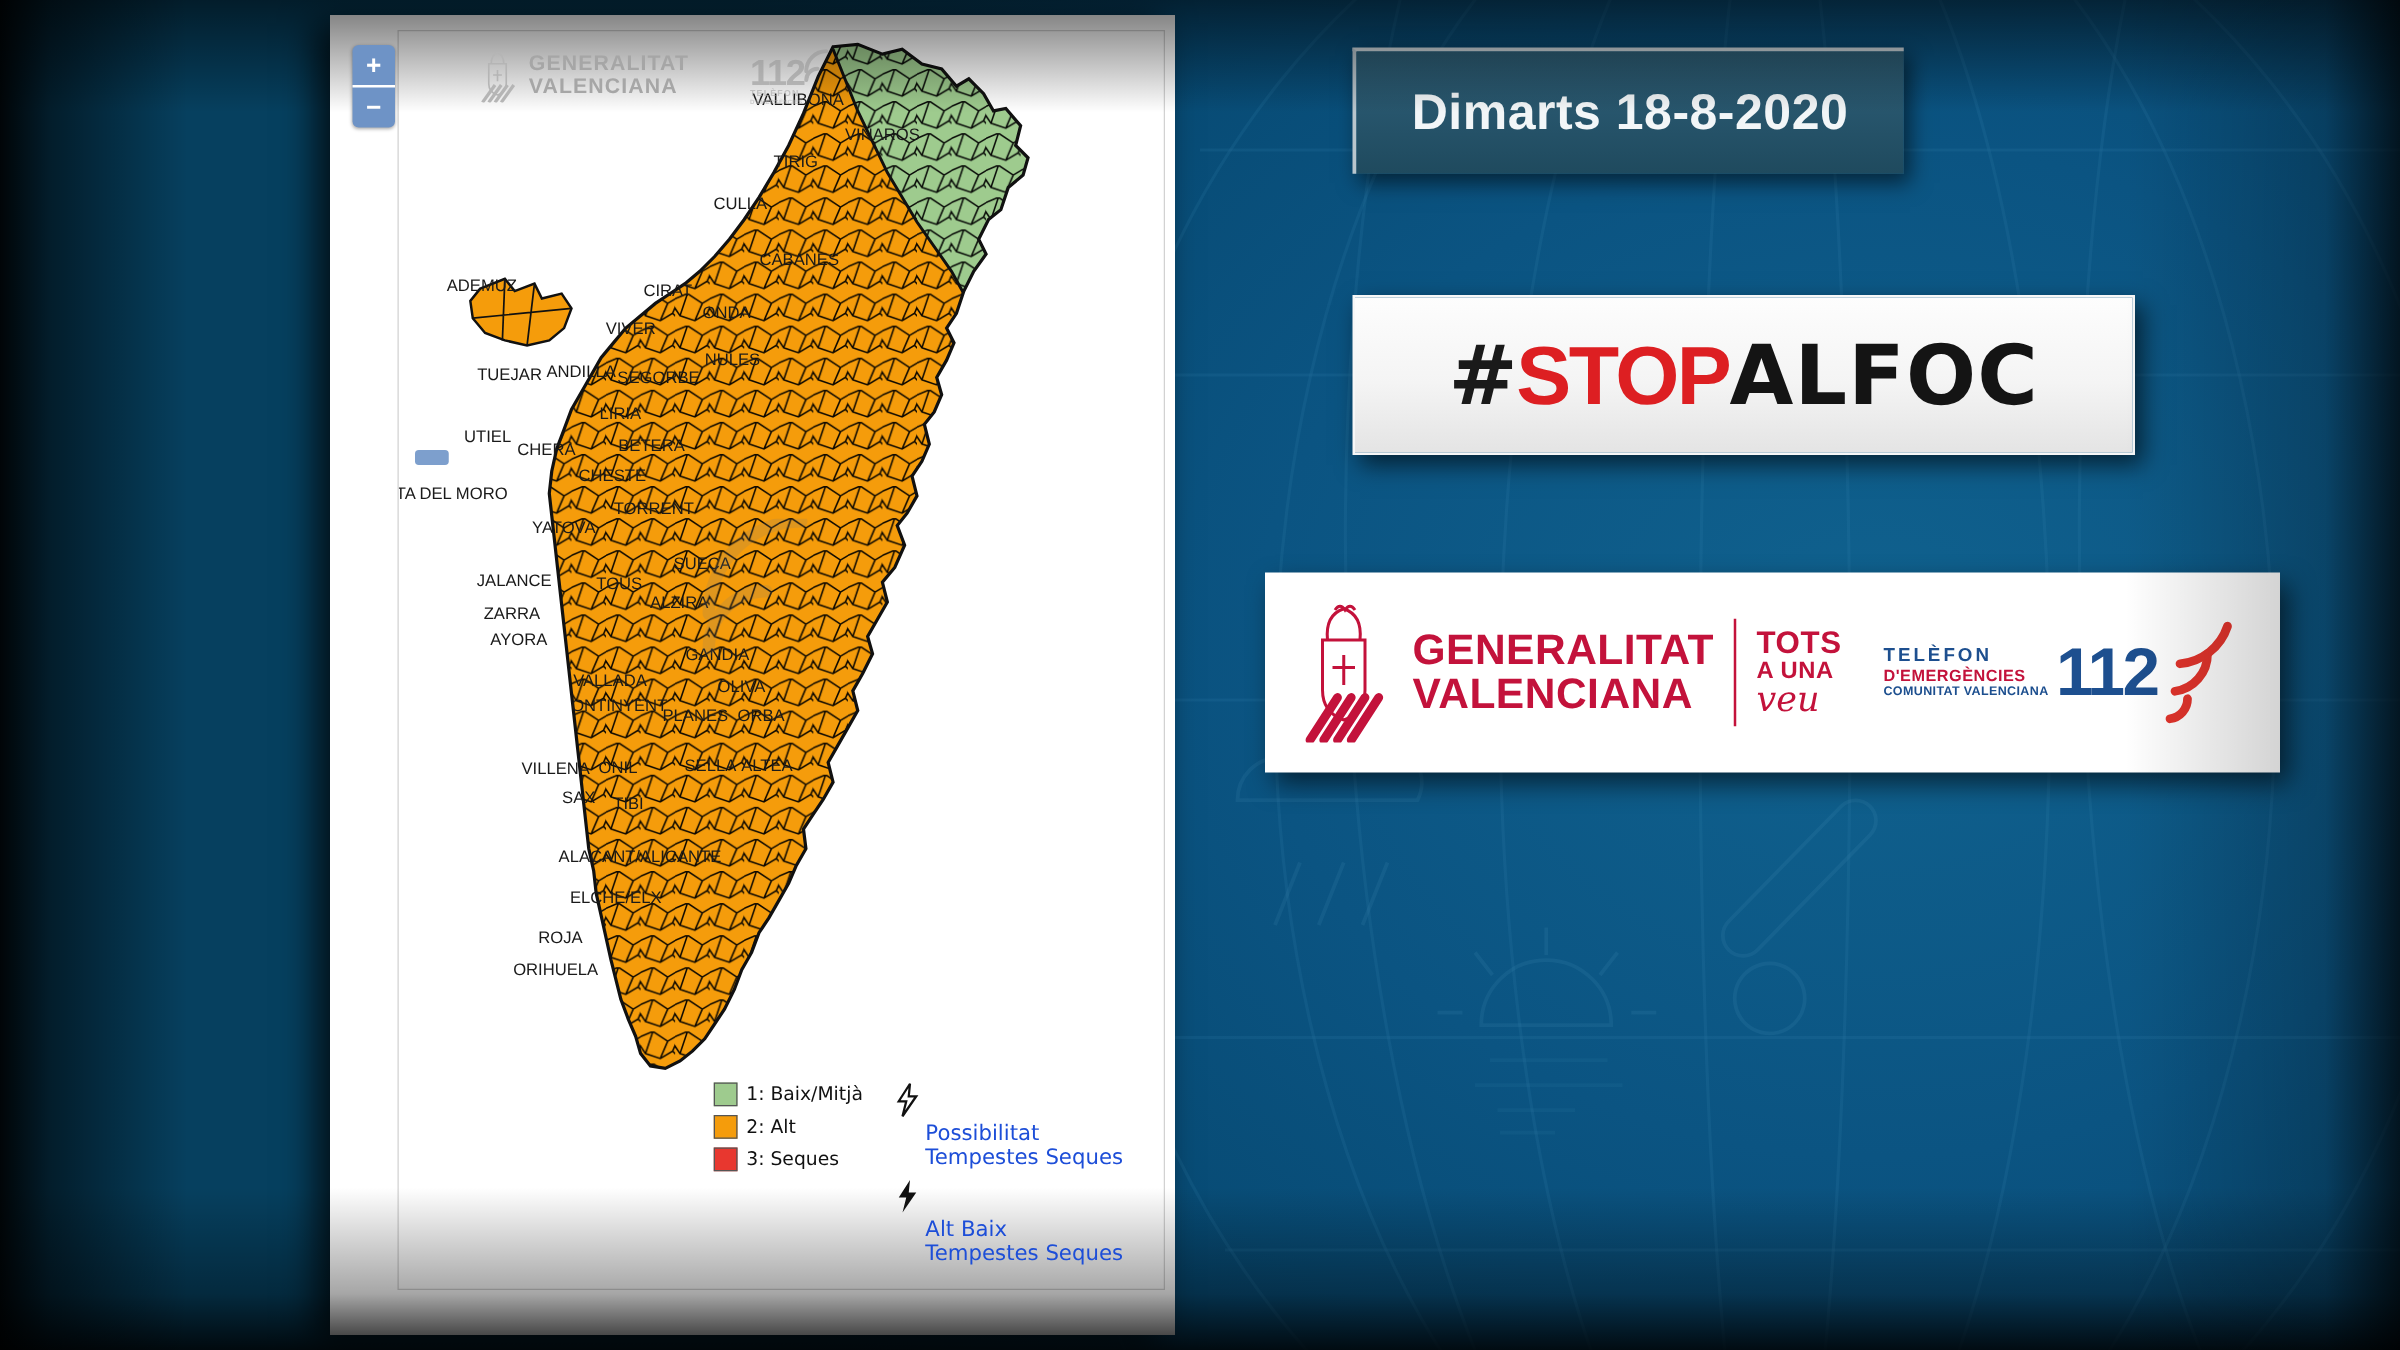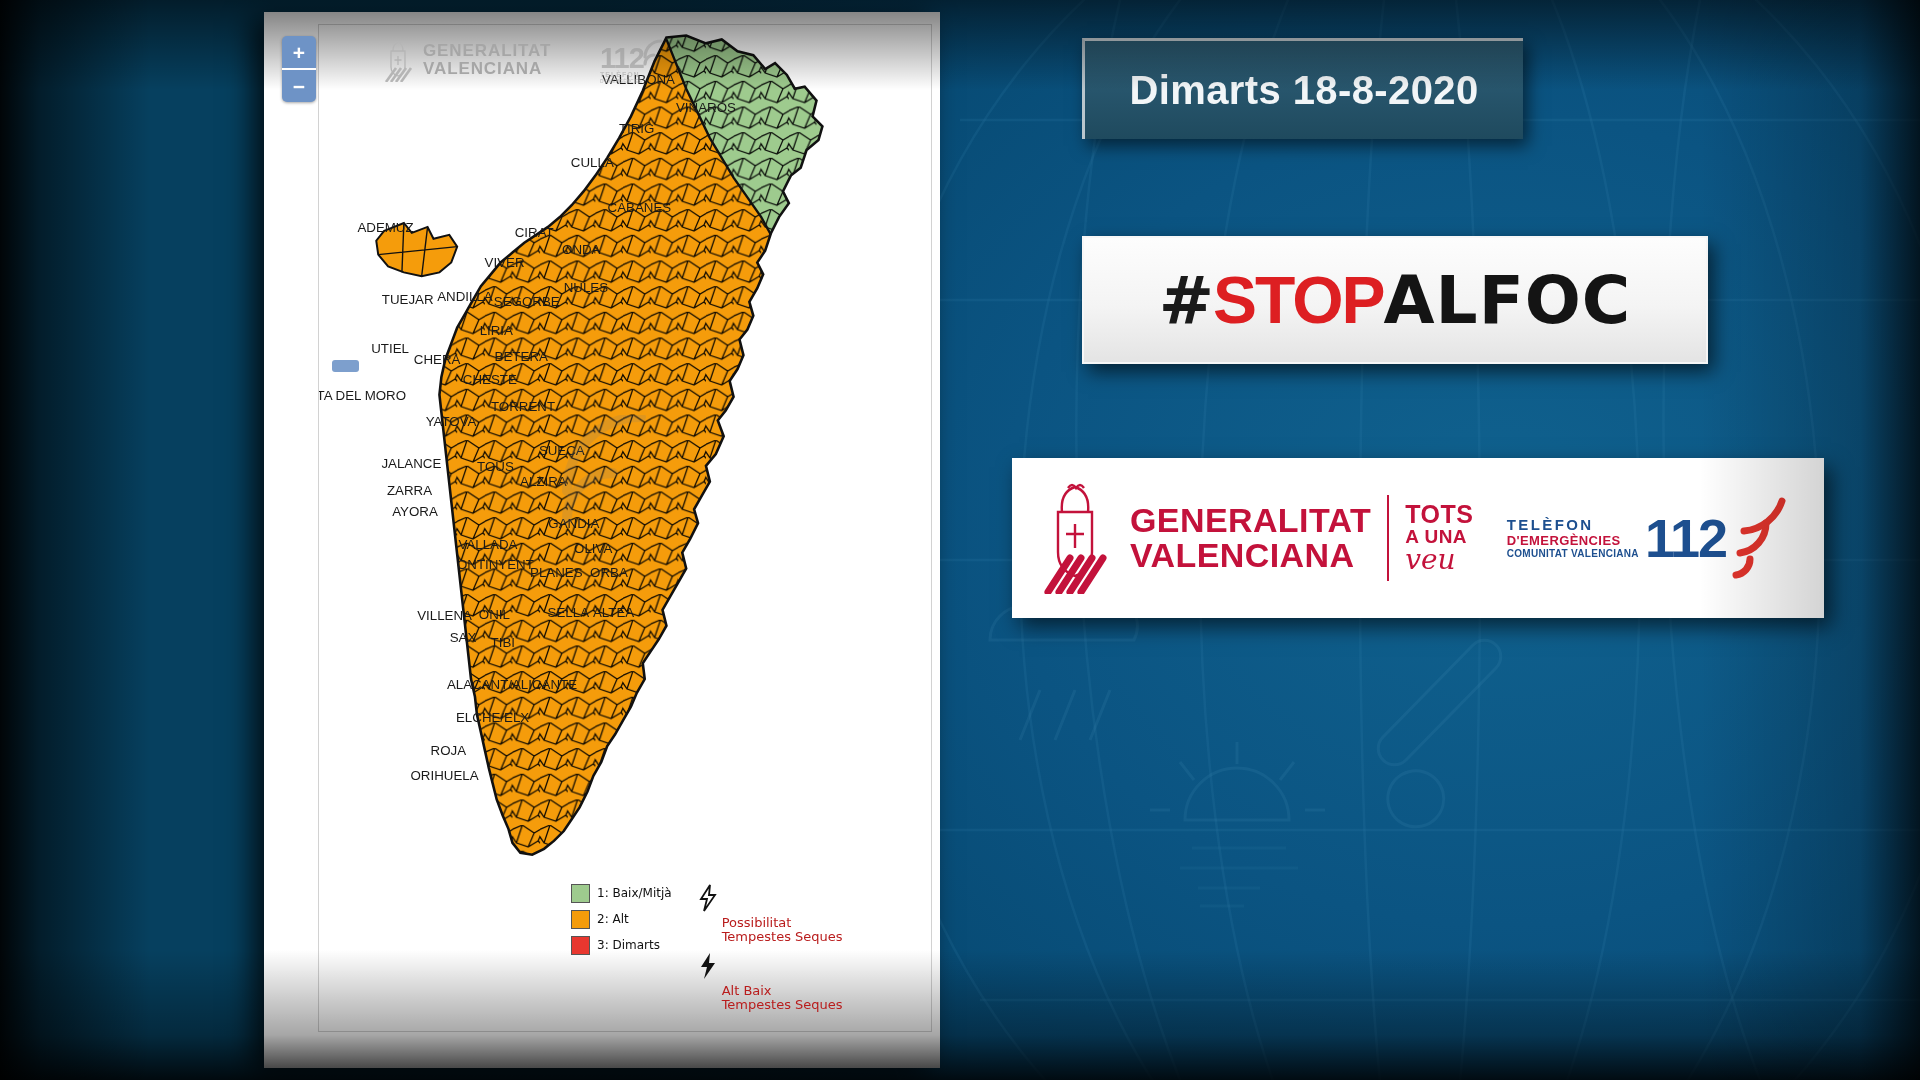--- a/index.html
+++ b/index.html
@@ -46,23 +46,23 @@
 
   
   .wm112{position:absolute;left:230px;top:390px;opacity:.17;z-index:2;pointer-events:none;}
 
   
   #legend{position:absolute;left:252px;bottom:18px;display:flex;gap:26px;z-index:7;
     font-family:"DejaVu Sans",sans-serif;}
   .lg-col{display:flex;flex-direction:column;gap:7px;}
   .lg-row{display:flex;align-items:center;gap:7px;}
   .sw{width:17px;height:17px;border:1px solid #555;flex:none;}
-  .lg-row span{font-size:12px;color:#111;white-space:nowrap;}
+  .lg-row span{font-size:15px;color:#111;white-space:nowrap;}
   .lg-row2{display:flex;align-items:flex-start;gap:4px;}
-  .lg-row2 .txt{font-size:13px;color:#b91c1c;line-height:1.12;white-space:nowrap;margin-top:32px;}
+  .lg-row2 .txt{font-size:17px;color:#1d4ed8;line-height:1.12;white-space:nowrap;margin-top:32px;}
 
   
   #date-box{position:absolute;left:1082px;top:38px;width:438px;height:98px;
     background:linear-gradient(180deg,#2e5f77 0%,#27556c 50%,#1f4a5e 100%);
     border-top:3px solid #cfd9de;border-left:3px solid #b9c6cd;
     box-shadow:5px 7px 16px rgba(0,0,0,.55);
     display:flex;align-items:center;justify-content:center;}
   #date-box span{color:#f2f6f8;font-size:40px;font-weight:bold;letter-spacing:.4px;}
 
   #stop-box{position:absolute;left:1082px;top:236px;width:622px;height:124px;
@@ -287,21 +287,21 @@
           <div class="lg-row">
             <span class="sw" style="background:#9ecb8e"></span>
             <span>1: Baix/Mitjà</span>
           </div>
           <div class="lg-row">
             <span class="sw" style="background:#f59c0b"></span>
             <span>2: Alt</span>
           </div>
           <div class="lg-row">
             <span class="sw" style="background:#e8372f"></span>
-            <span>3: Dimarts</span>
+            <span>3: Seques</span>
           </div>
         </div>
 
         <div class="lg-col">
           <div class="lg-row2">
             <svg width="20" height="28" viewBox="0 0 20 28">
               <path d="M12 1 L3 15 H9 L6 27 L17 11 H11 Z" fill="#fff" stroke="#111" stroke-width="1.8"></path>
             </svg>
             <div class="txt">
               <div>Possibilitat</div>

